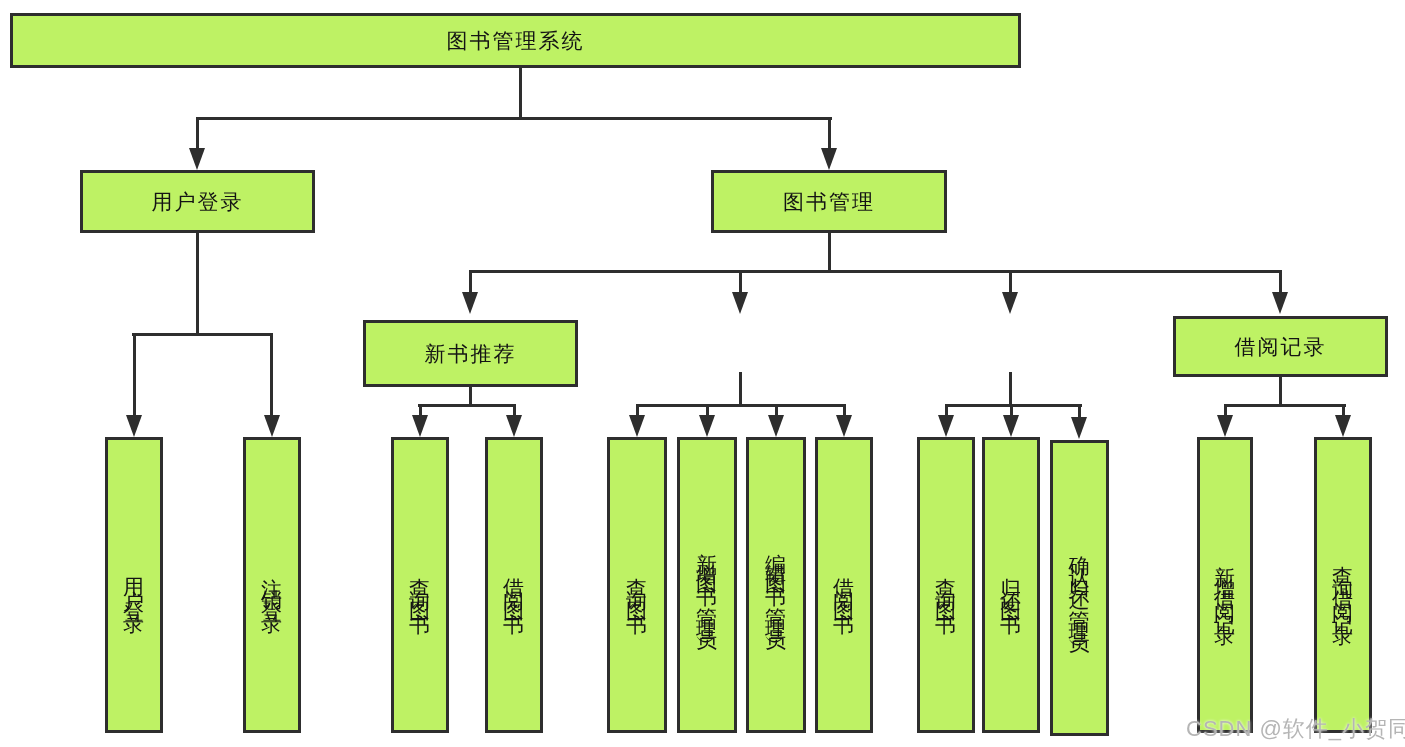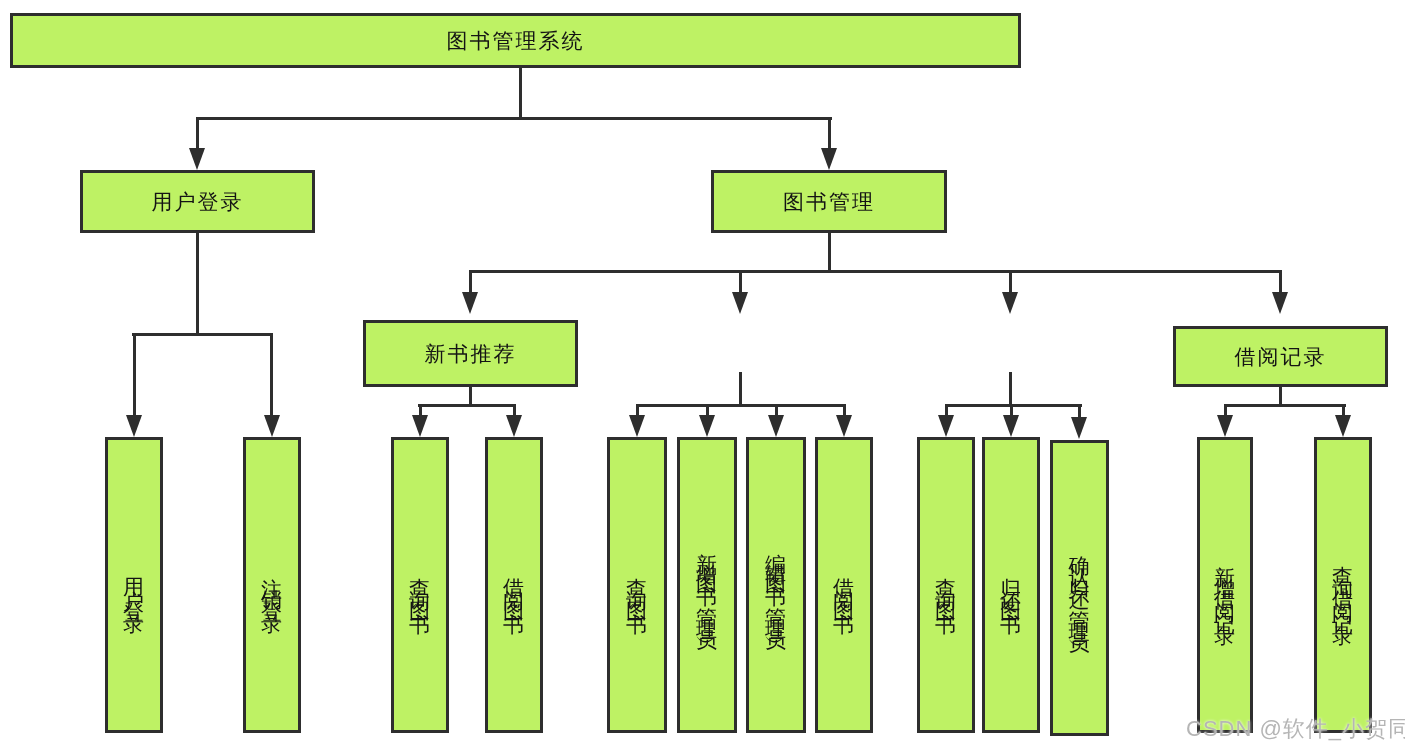--- a/index.html
+++ b/index.html
@@ -43,21 +43,21 @@
   <div class="box" style="left:80px;top:170px;width:235px;height:63px;">
     <span>用户登录</span>
   </div>
   <div class="box" style="left:711px;top:170px;width:236px;height:63px;">
     <span>图书管理</span>
   </div>
 
   <div class="box" style="left:363px;top:314px;width:215px;height:67px;margin-top:6px;">
     <span>新书推荐</span>
   </div>
-  <div class="box" style="left:1173px;top:326px;width:215px;height:61px;">
+  <div class="box" style="left:1173px;top:316px;width:215px;height:61px;">
     <span>借阅记录</span>
   </div>
 
   <div class="box vbox" style="left:105px;top:437px;width:58px;height:296px;">
     <span>用户登录</span>
   </div>
   <div class="box vbox" style="left:243px;top:437px;width:58px;height:296px;">
     <span>注销登录</span>
   </div>
 

